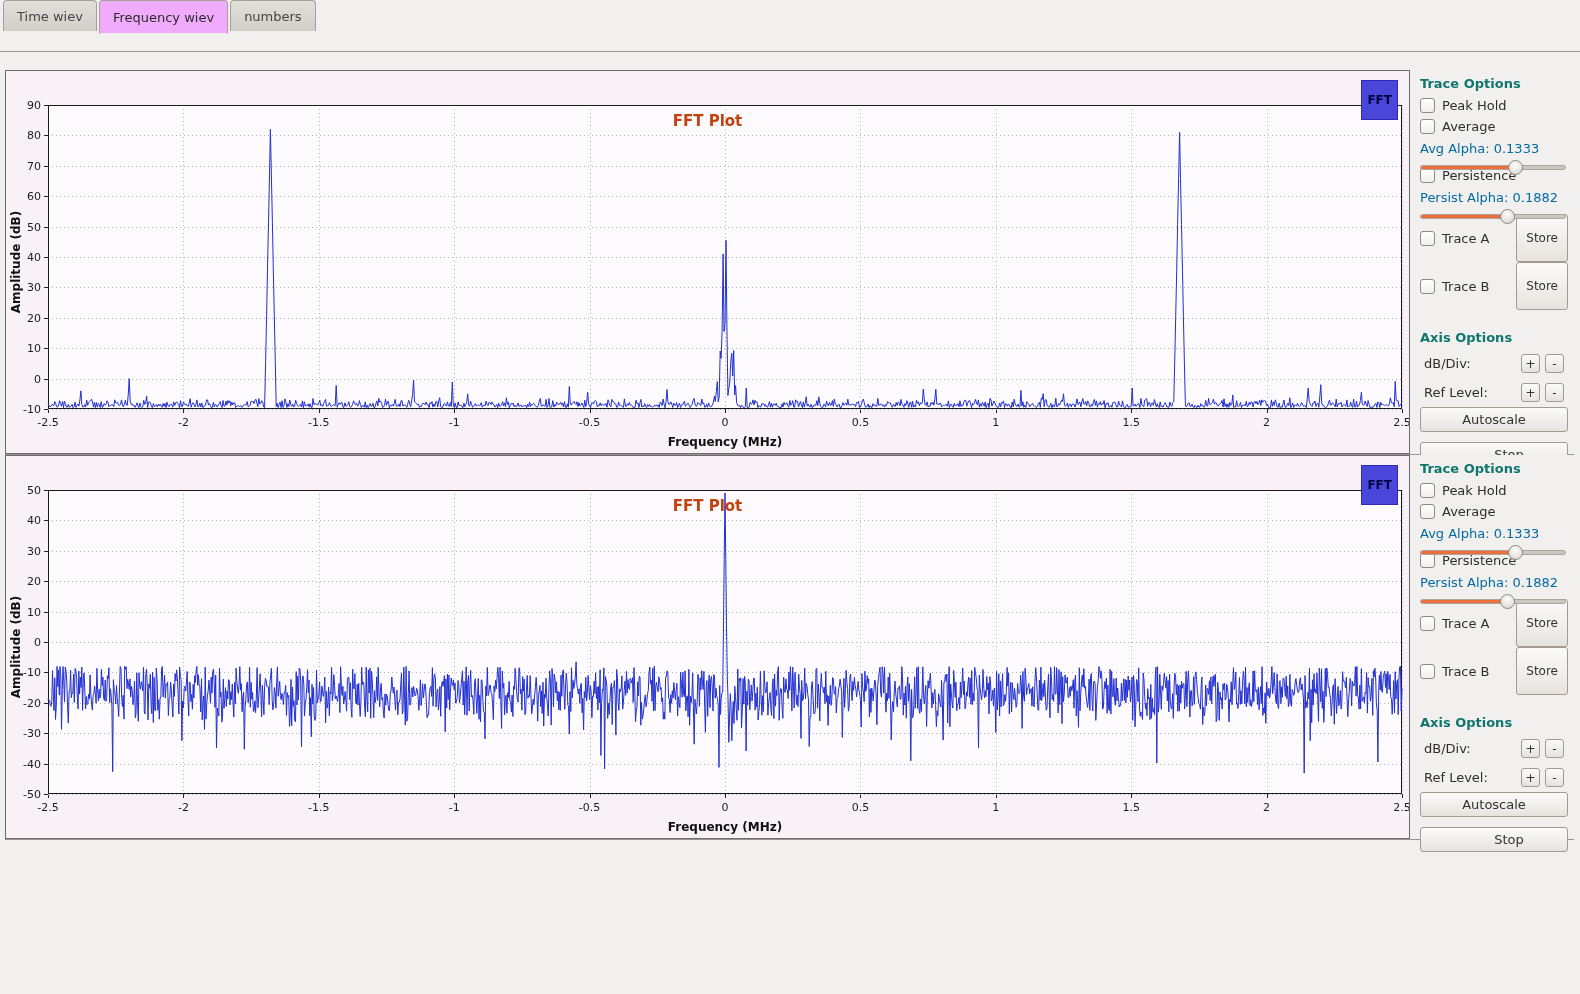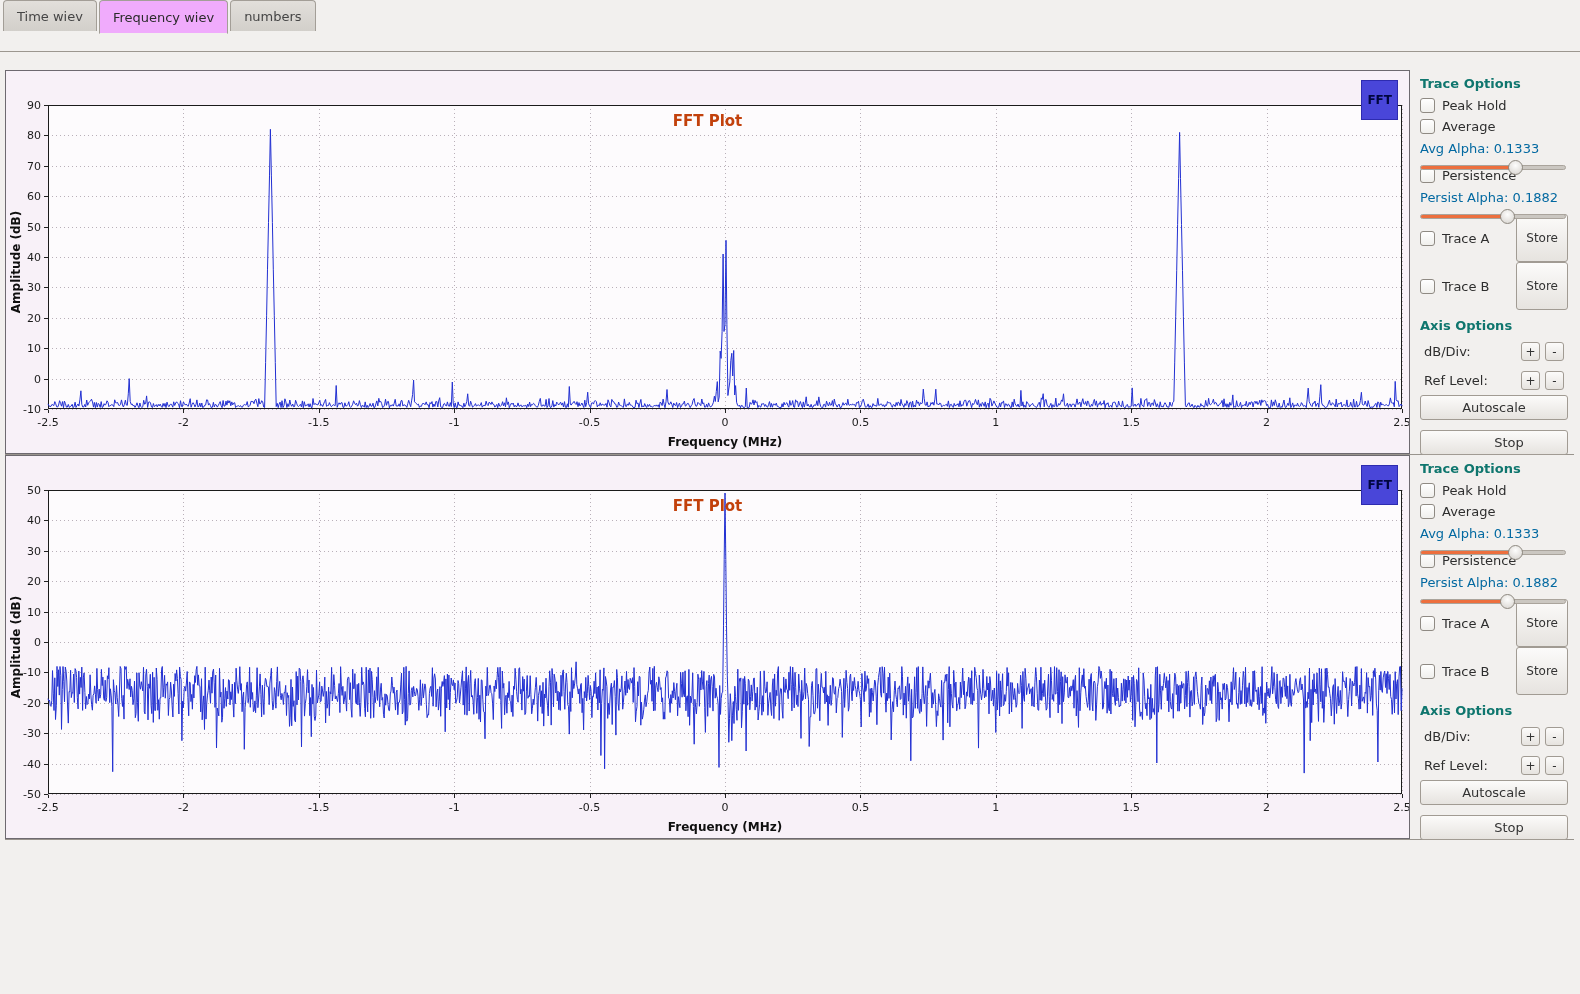--- a/index.html
+++ b/index.html
@@ -59,21 +59,21 @@
     writing-mode:vertical-rl;
     font-weight:bold; font-size:12px; color:#101010;
   }
 
   
   .controls {
     flex:0 0 164px; display:flex; flex-direction:column;
     padding:4px 6px 8px 10px; background:#f2f0ee;
   }
   .ctl-header { font-weight:bold; font-size:13px; color:#0f766e; margin:2px 0 4px; }
-  .axis-header { margin-top:8px; }
+  .axis-header { margin-top:20px; }
   .chk-row { display:flex; align-items:center; gap:7px; margin:3px 0; cursor:default; }
   .chk {
     width:15px; height:15px; flex:0 0 15px;
     background:linear-gradient(#ffffff,#f0efec);
     border:1px solid #8f8a83; border-radius:3px;
   }
   .chk-label { color:#2e2e2e; }
   .dim { color:#0369a1; margin:4px 0 1px; }
   .slider { position:relative; height:15px; margin:3px 2px 5px 0; }
   .slider-track {

